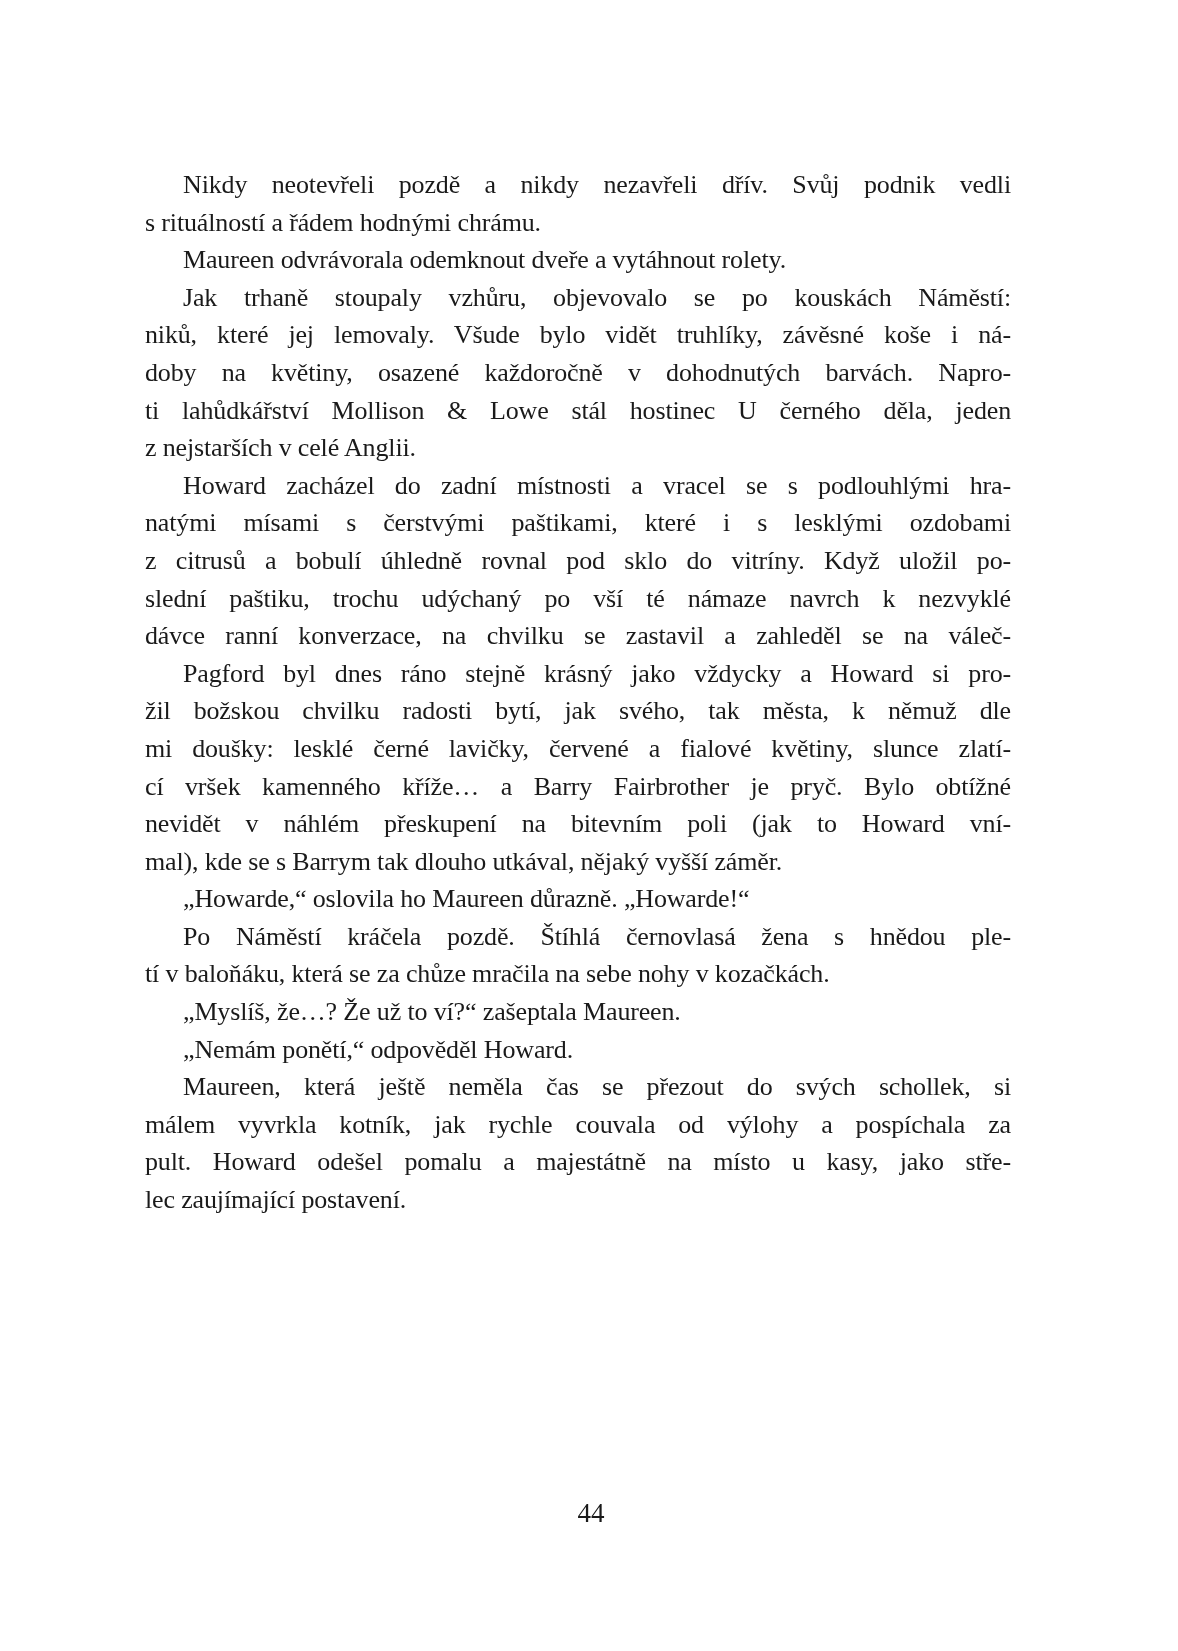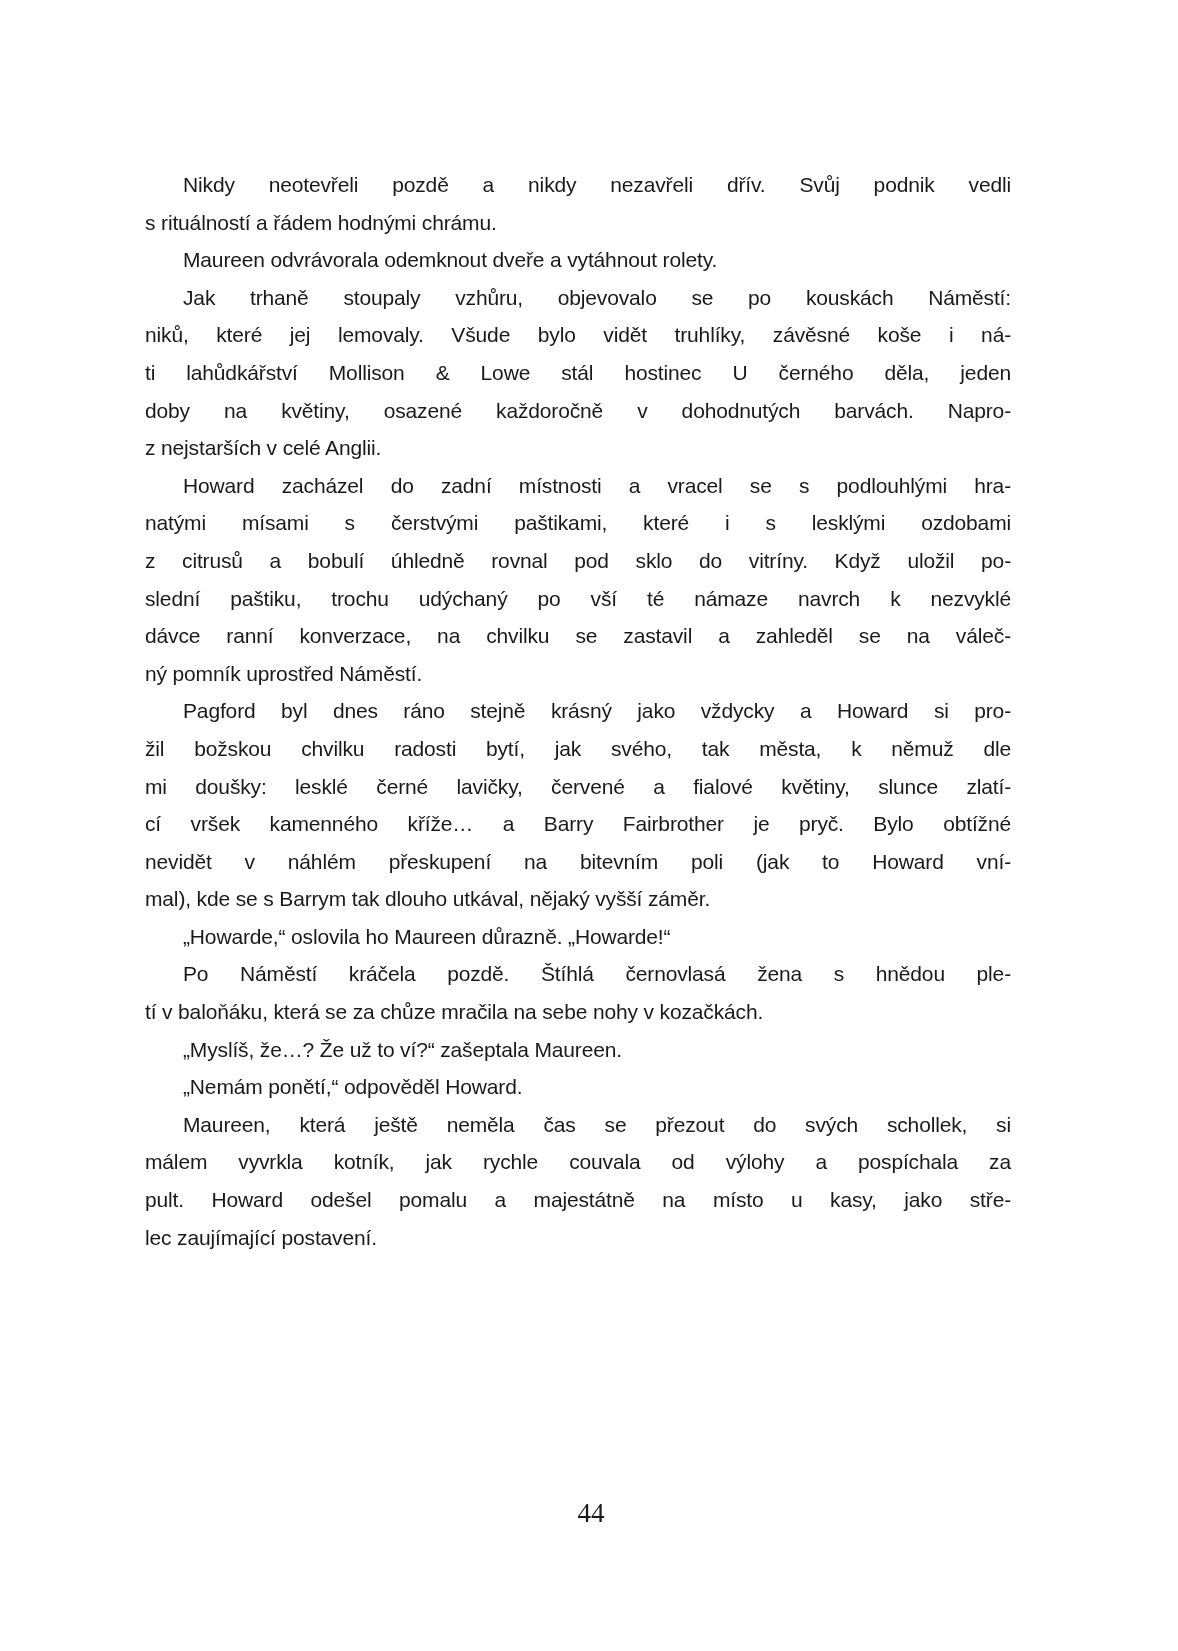--- a/index.html
+++ b/index.html
@@ -18,22 +18,22 @@
       left: 0; top: 0;
       width: 1178px;
       height: 1651px;
       background: #ffffff;
     }
     .text-block {
       position: absolute;
       left: 145px;
       top: 166px;
       width: 866px;
-      font-family: Liberation Sans, sans-serif;
-      font-size: 21px;
+      font-family: Liberation Serif, serif;
+      font-size: 26px;
       line-height: 37.6px;
       color: #1a1a1a;
     }
     .line {
       display: block;
       height: 37.6px;
       white-space: nowrap;
       text-align: justify;
       text-align-last: justify;
       letter-spacing: -0.15px;
@@ -55,29 +55,28 @@
 </head>
 <body>
 
 <div class="page">
   <div class="text-block" id="text-block">
       <span class="line indent">Nikdy neotevřeli pozdě a nikdy nezavřeli dřív. Svůj podnik vedli</span>
       <span class="line last">s rituálností a řádem hodnými chrámu.</span>
       <span class="line indent last">Maureen odvrávorala odemknout dveře a vytáhnout rolety.</span>
       <span class="line indent">Jak trhaně stoupaly vzhůru, objevovalo se po kouskách Náměstí:</span>
       <span class="line">niků, které jej lemovaly. Všude bylo vidět truhlíky, závěsné koše i ná-</span>
+      <span class="line">doby na květiny, osazené každoročně v dohodnutých barvách. Napro-</span>
       <span class="line">ti lahůdkářství Mollison &amp; Lowe stál hostinec U černého děla, jeden</span>
-      <span class="line">doby na květiny, osazené každoročně v dohodnutých barvách. Napro-</span>
       <span class="line last">z nejstarších v celé Anglii.</span>
       <span class="line indent">Howard zacházel do zadní místnosti a vracel se s podlouhlými hra-</span>
       <span class="line">natými mísami s čerstvými paštikami, které i s lesklými ozdobami</span>
       <span class="line">z citrusů a bobulí úhledně rovnal pod sklo do vitríny. Když uložil po-</span>
       <span class="line">slední paštiku, trochu udýchaný po vší té námaze navrch k nezvyklé</span>
       <span class="line">dávce ranní konverzace, na chvilku se zastavil a zahleděl se na váleč-</span>
-      <span class="line last">ný pomník uprostřed Náměstí.</span>
       <span class="line indent">Pagford byl dnes ráno stejně krásný jako vždycky a Howard si pro-</span>
       <span class="line">žil božskou chvilku radosti bytí, jak svého, tak města, k němuž dle</span>
       <span class="line">mi doušky: lesklé černé lavičky, červené a fialové květiny, slunce zlatí-</span>
       <span class="line">cí vršek kamenného kříže… a Barry Fairbrother je pryč. Bylo obtížné</span>
       <span class="line">nevidět v náhlém přeskupení na bitevním poli (jak to Howard vní-</span>
       <span class="line last">mal), kde se s Barrym tak dlouho utkával, nějaký vyšší záměr.</span>
       <span class="line indent last">„Howarde,“ oslovila ho Maureen důrazně. „Howarde!“</span>
       <span class="line indent">Po Náměstí kráčela pozdě. Štíhlá černovlasá žena s hnědou ple-</span>
       <span class="line last">tí v baloňáku, která se za chůze mračila na sebe nohy v kozačkách.</span>
       <span class="line indent last">„Myslíš, že…? Že už to ví?“ zašeptala Maureen.</span>

